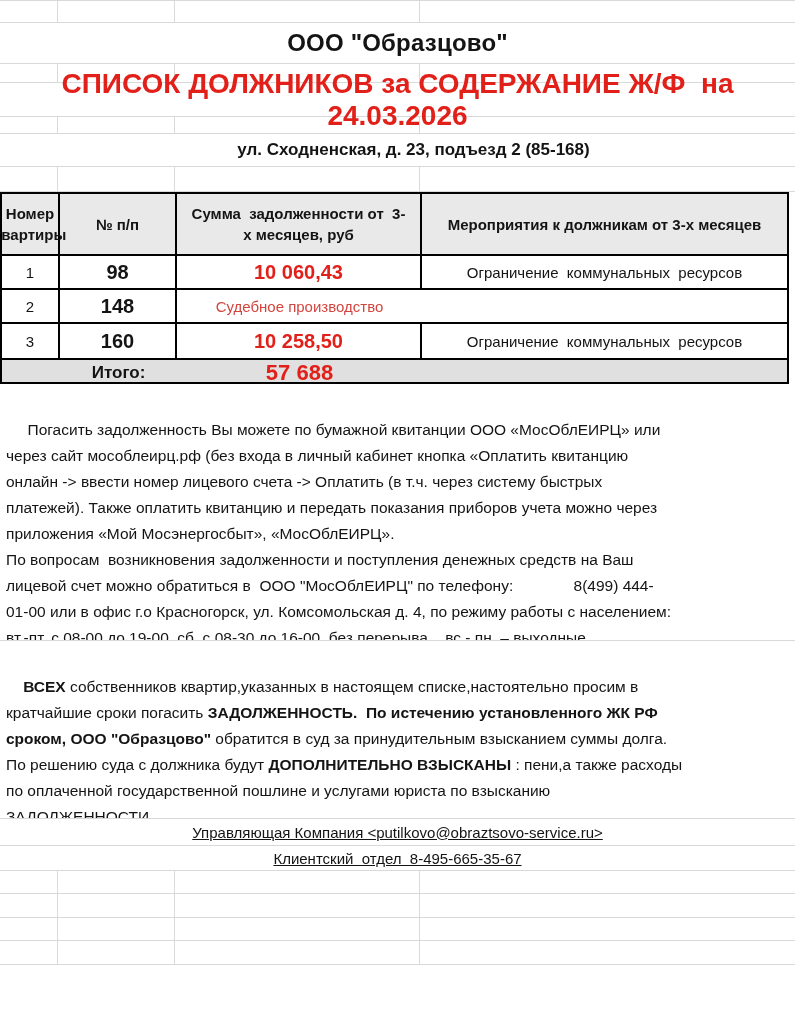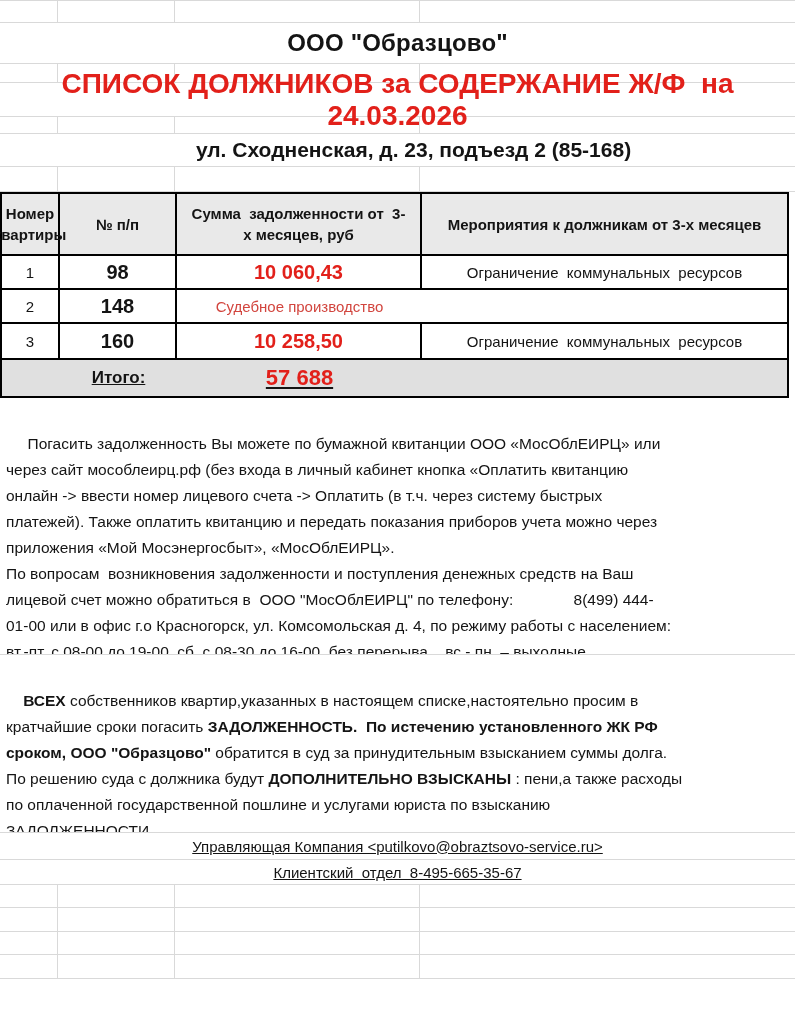--- a/index.html
+++ b/index.html
@@ -34,21 +34,21 @@
   .r-gap1{height:19px}.r-gap2{height:17px}.r-gap3{height:25px}
 
   
   .band{
     display:flex;align-items:center;justify-content:center;
     border-bottom:1px solid var(--grid);
     text-align:center;
   }
   .r-title{height:41px;font-size:24px;font-weight:bold;letter-spacing:.2px;}
   .r-red{height:34px;font-size:28px;font-weight:bold;color:var(--red);white-space:pre-wrap;}
-  .r-addr{height:33px;font-size:21px;font-weight:bold;padding-left:32px;}
+  .r-addr{height:33px;font-size:17px;font-weight:bold;padding-left:32px;}
 
   
   .table{
     width:789px;
     border:2px solid var(--border);
   }
   .trow{
     display:grid;
     grid-template-columns:58px 117px 245px 1fr;
   }
@@ -59,21 +59,21 @@
   }
   .trow>div:last-child{border-right:none;}
   .thead{height:62px;background:var(--hdr-bg);border-bottom:2px solid var(--border);}
   .thead>div{font-weight:bold;font-size:15px;line-height:21px;white-space:pre-wrap;}
   .tdata{height:34px;border-bottom:2px solid var(--border);}
   .cell-num{font-size:15px;}
   .cell-apt{font-weight:bold;font-size:20px;}
   .cell-sum{font-weight:bold;font-size:20px;color:var(--red);}
   .cell-act{font-size:15px;white-space:pre-wrap;}
   .cell-act.red{color:var(--soft-red);}
-  .ttotal{height:38px;background:var(--tot-bg);text-decoration:underline;}
+  .ttotal{height:24px;background:var(--tot-bg);}
   .ttotal>div{border-right:none;}
   .tot-label{font-weight:bold;font-size:17px;}
   .tot-value{font-weight:bold;font-size:22px;color:var(--red);}
 
   
   .textblock{
     padding:7px 6px 0 6px;
     font-size:15.5px;
     line-height:26px;
     white-space:pre-wrap;

